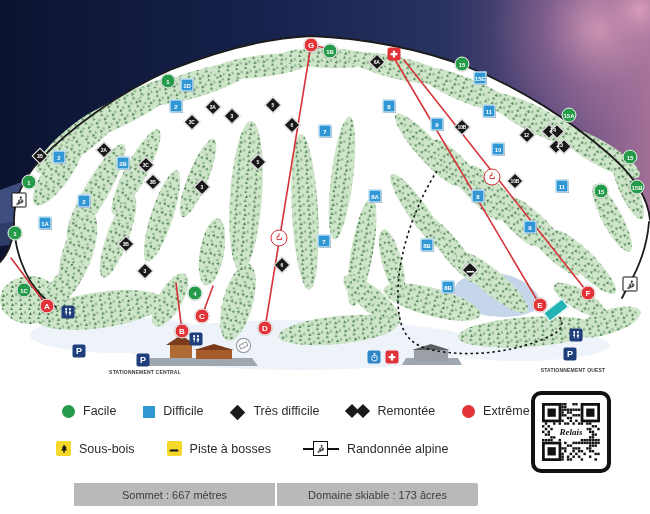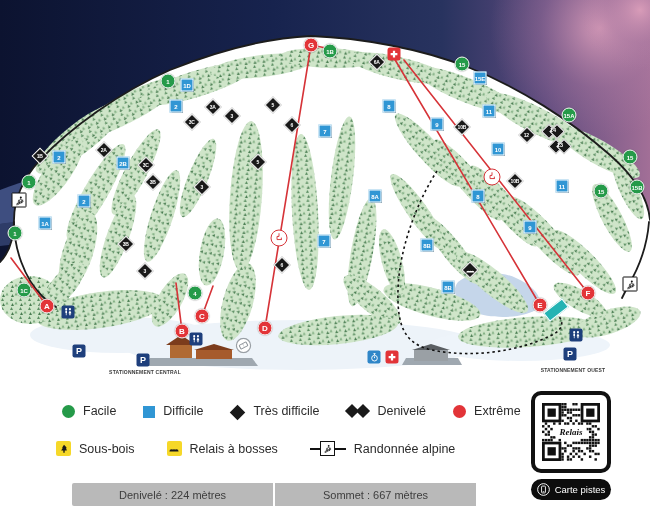--- a/index.html
+++ b/index.html
@@ -481,21 +481,21 @@
     </div>
     <div class="lg-item">
       <span class="lg-diamond"></span>
       <span class="lg-label">Très difficile</span>
     </div>
     <div class="lg-item">
       <span class="lg-double">
           <i class="l"></i>
           <i class="r"></i>
         </span>
-      <span class="lg-label">Denivelé</span>
+      <span class="lg-label">Remontée</span>
     </div>
     <div class="lg-item">
       <span class="lg-red"></span>
       <span class="lg-label">Extrême</span>
     </div>
   </div>
 
   <div class="legend-row r2">
     <div class="lg-item">
       <span class="lg-yellow">
@@ -504,42 +504,42 @@
           </svg>
       </span>
       <span class="lg-label">Sous-bois</span>
     </div>
     <div class="lg-item">
       <span class="lg-yellow">
         <svg viewBox="0 0 12 7" width="10" height="6">
             <path d="M0.5 6.5 a2.6 2.6 0 0 1 5.2 0 Z M3.4 6.5 a2.6 2.6 0 0 1 5.2 0 Z M6.3 6.5 a2.6 2.6 0 0 1 5.2 0 Z" fill="#1a1a1a"></path>
           </svg>
       </span>
-      <span class="lg-label">Relais à bosses</span>
+      <span class="lg-label">Piste à bosses</span>
     </div>
     <div class="lg-item">
       <span class="lg-rando">
         <span class="lg-rando-line"></span>
         <span class="lg-rando-box">
           <svg viewBox="0 0 12 12" width="9" height="9">
               <circle cx="7.6" cy="2.4" r="1.2" fill="#111"></circle>
               <path d="M7.2 3.8 L5.8 6.6 L6 9.4 M7.2 3.8 l1.6 2.2 M5 5.2 l-0.8 4.6 M9.2 4.6 l-0.6 4.8" stroke="#111" stroke-width="0.8" fill="none"></path>
               <path d="M2 10.6 L10.4 5.8 M2.4 11.8 L10.8 7" stroke="#111" stroke-width="0.9" fill="none"></path>
             </svg>
         </span>
       </span>
       <span class="lg-label">Randonnée alpine</span>
     </div>
   </div>
 
   <div class="stats">
-    <div class="stat">Denivelé : 224 mètres</div>
     <div class="stat-div"></div>
     <div class="stat">Sommet : 667 mètres</div>
     <div class="stat-div"></div>
+    <div class="stat">Domaine skiable : 173 âcres</div>
   </div>
 
   <div class="qr">
     <svg width="58" height="58" viewBox="0 0 54.6 54.6" fill="#111">
       <g>
         <rect x="0" y="0" width="18.2" height="18.2"></rect>
           <rect x="2.6" y="2.6" width="13" height="13" fill="#fff"></rect>
           <rect x="5.2" y="5.2" width="7.8" height="7.8"></rect>
         <rect x="36.4" y="0" width="18.2" height="18.2"></rect>
           <rect x="39" y="2.6" width="13" height="13" fill="#fff"></rect>
@@ -663,22 +663,14 @@
           <rect x="26.0" y="52.0" width="2.3" height="2.3"></rect>
           <rect x="36.4" y="52.0" width="2.3" height="2.3"></rect>
           <rect x="49.4" y="52.0" width="2.3" height="2.3"></rect>
         </g>
       <g>
         <rect x="12.5" y="21.5" width="29.5" height="11.5" rx="3" fill="#fff"></rect>
         <text x="27.3" y="30" text-anchor="middle" fill="#111" font-family="Liberation Serif, serif" font-style="italic" font-weight="700" font-size="8.5">Relais</text>
       </g>
     </svg>
   </div>
-  <div class="qr-btn">
-    <svg viewBox="0 0 16 16" width="13" height="13">
-      <circle cx="8" cy="8" r="7.2" fill="none" stroke="#fff" stroke-width="1.2"></circle>
-      <rect x="5.6" y="3.8" width="4.8" height="8.4" rx="1" fill="none" stroke="#fff" stroke-width="1.1"></rect>
-      <path d="M7 10.6 h2" stroke="#fff" stroke-width="0.9"></path>
-    </svg>
-    <span>Carte pistes</span>
-  </div>
 
 </div>
 
 </body></html>

